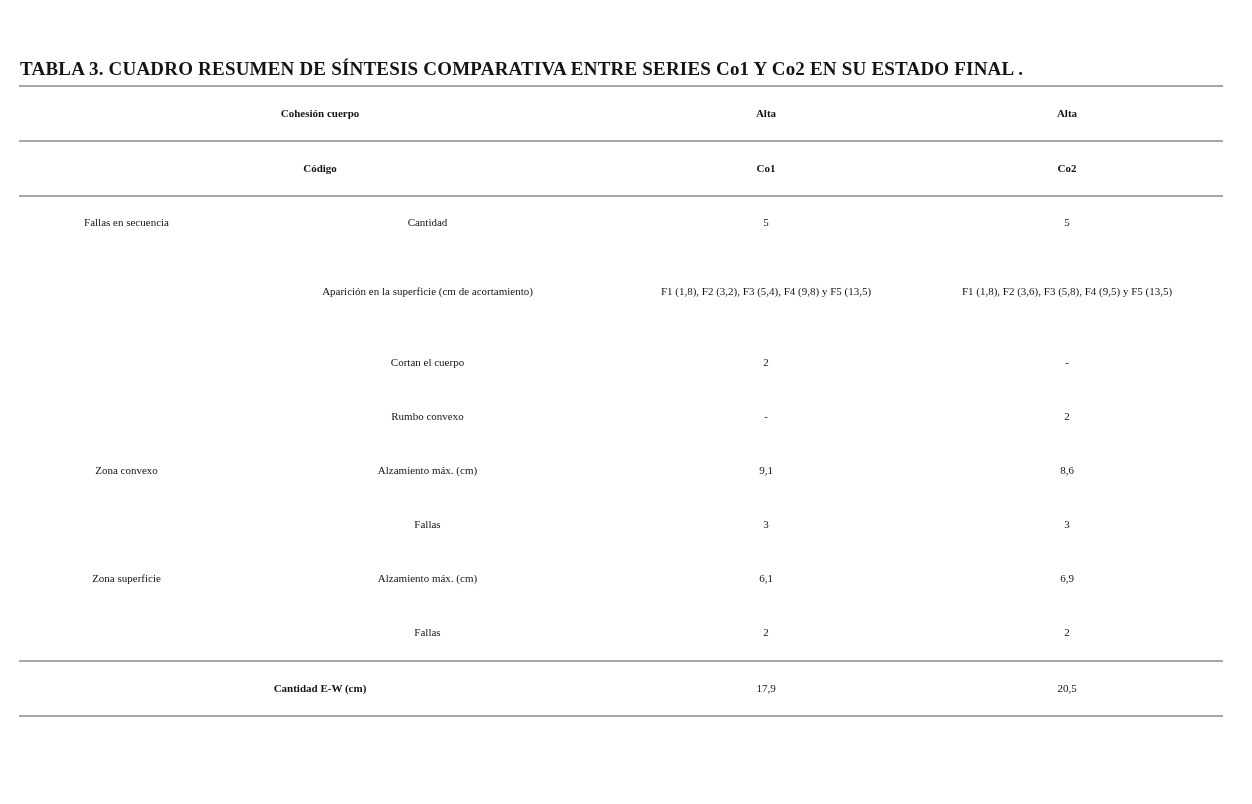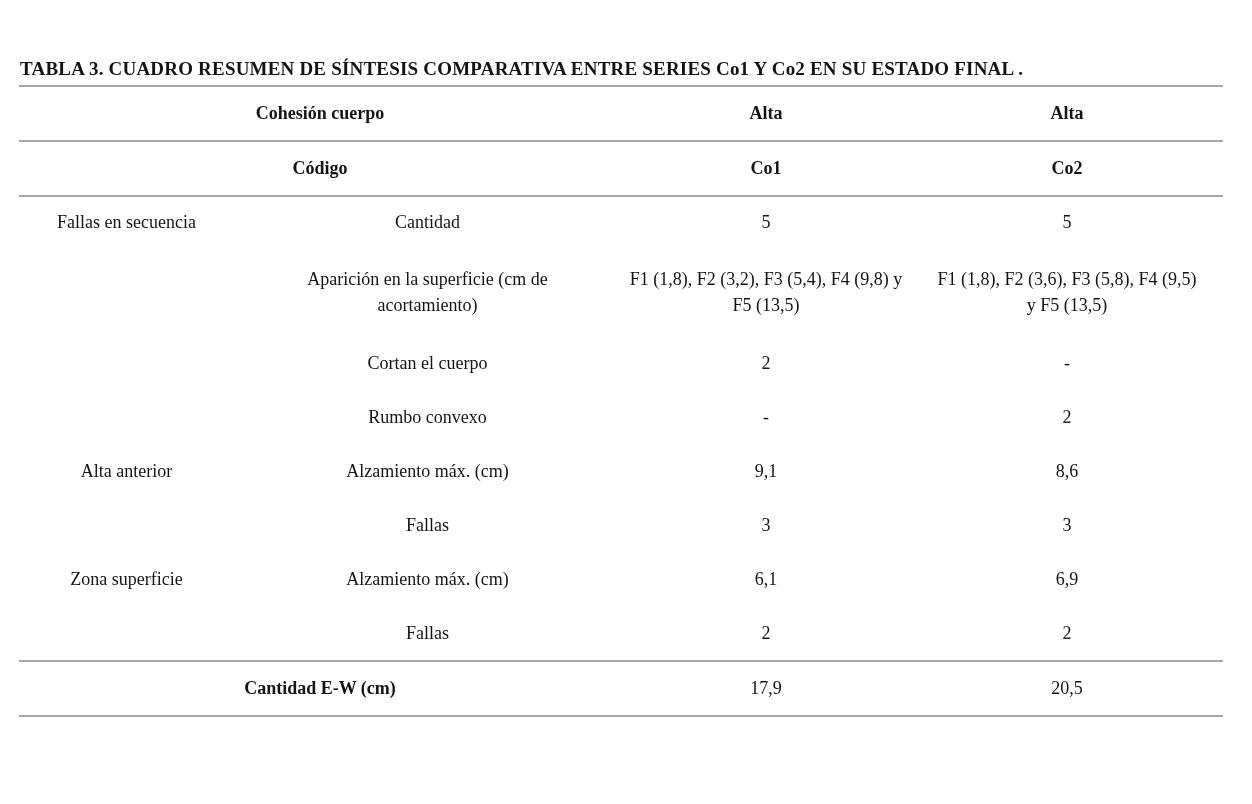--- a/index.html
+++ b/index.html
@@ -29,21 +29,21 @@
     position: absolute;
     left: 19px;
     top: 85px;
     width: 1204px;
     border-collapse: collapse;
     table-layout: fixed;
   }
   td {
     text-align: center;
     vertical-align: middle;
-    font-size: 18px;
+    font-size: 11px;
     line-height: 1.45;
     padding: 0;
   }
   .bold { font-weight: bold; }
   tr.bt td { border-top: 2px solid #a6a6a6; }
   tr.bb td { border-bottom: 2px solid #a6a6a6; }
   tr.rh  td { height: 53px; }
   tr.r0  td { height: 51px; }
   tr.r1  td { height: 88px; }
   tr.rn  td { height: 54px; }
@@ -94,21 +94,21 @@
       <td>2</td>
       <td>-</td>
     </tr>
     <tr class="rn">
       <td></td>
       <td>Rumbo convexo</td>
       <td>-</td>
       <td>2</td>
     </tr>
     <tr class="rn">
-      <td>Alta anterior</td>
+      <td>Zona convexo</td>
       <td>Alzamiento máx. (cm)</td>
       <td>9,1</td>
       <td>8,6</td>
     </tr>
     <tr class="rn">
       <td></td>
       <td>Fallas</td>
       <td>3</td>
       <td>3</td>
     </tr>

